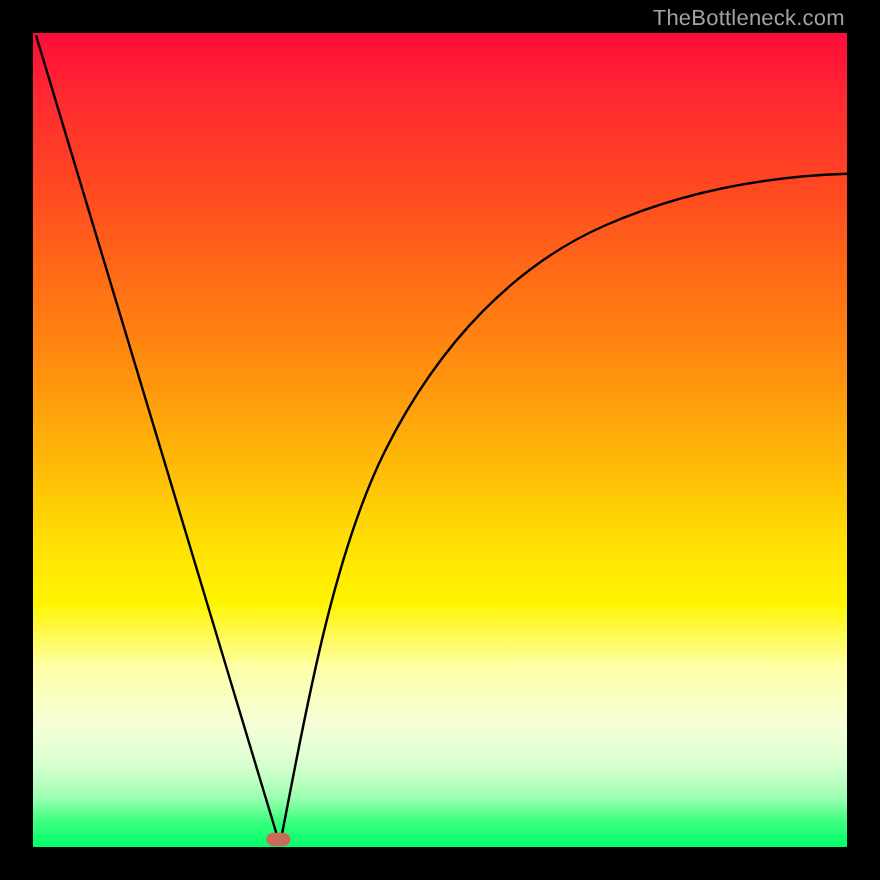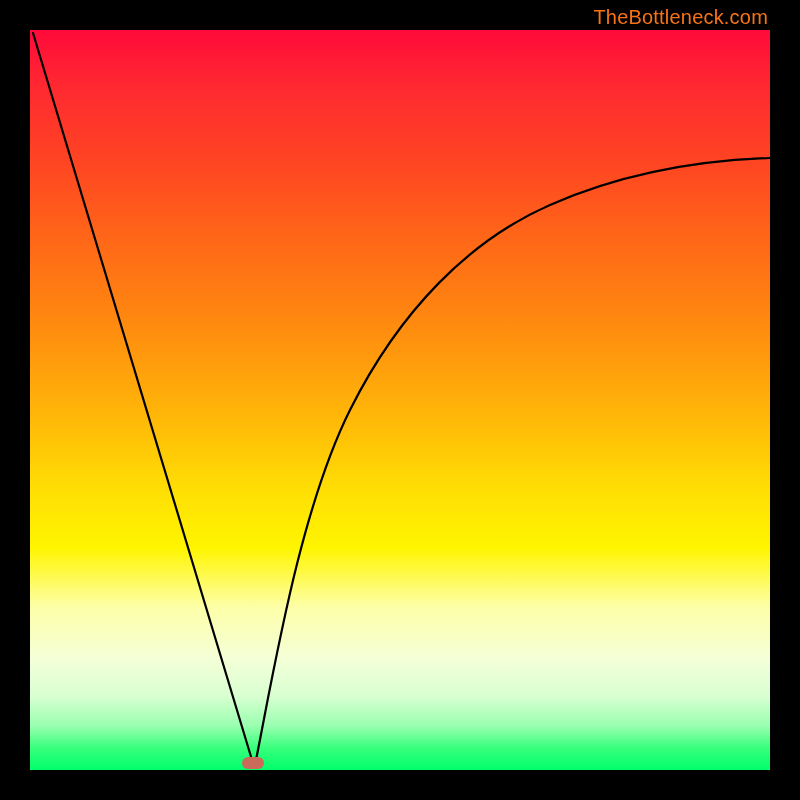--- a/index.html
+++ b/index.html
@@ -31,21 +31,21 @@
       #d8ffd0 90%,
       #9affb0 94%,
       #39ff7d 97%,
       #00ff6a 100%
     );
   }
   .watermark {
     position: absolute;
     top: 6px;
     right: 32px;
-    color: #f97316;
+    color: #a3a3a3;
     font-size: 20px;
     font-weight: 500;
     letter-spacing: 0.2px;
   }
   .curve-svg {
     position: absolute;
     left: 30px;
     top: 30px;
     width: 740px;
     height: 740px;

